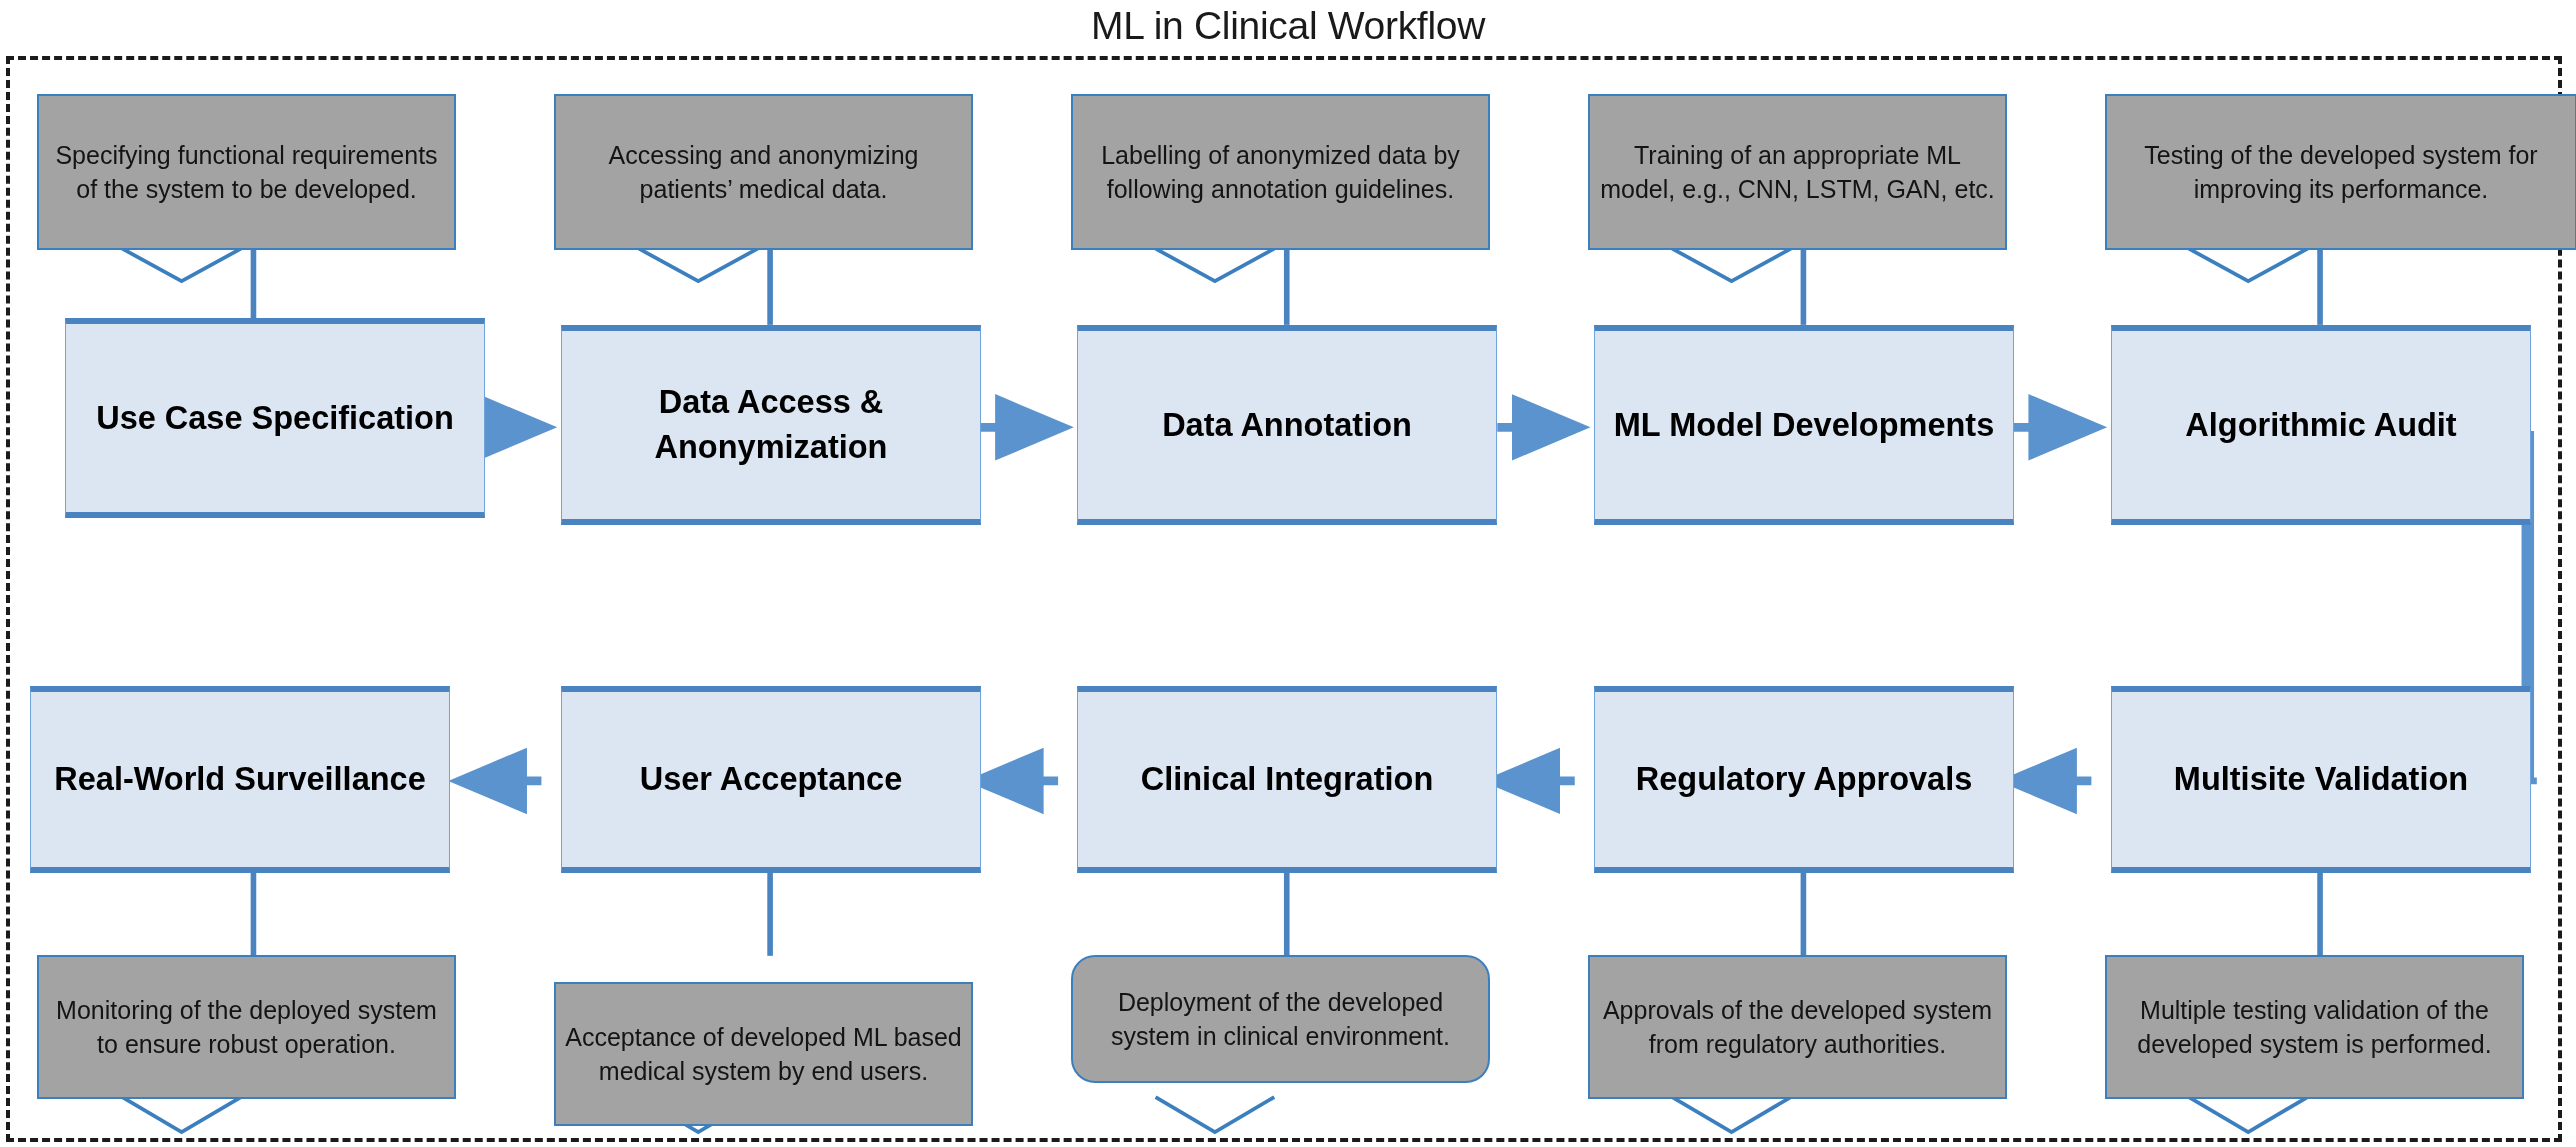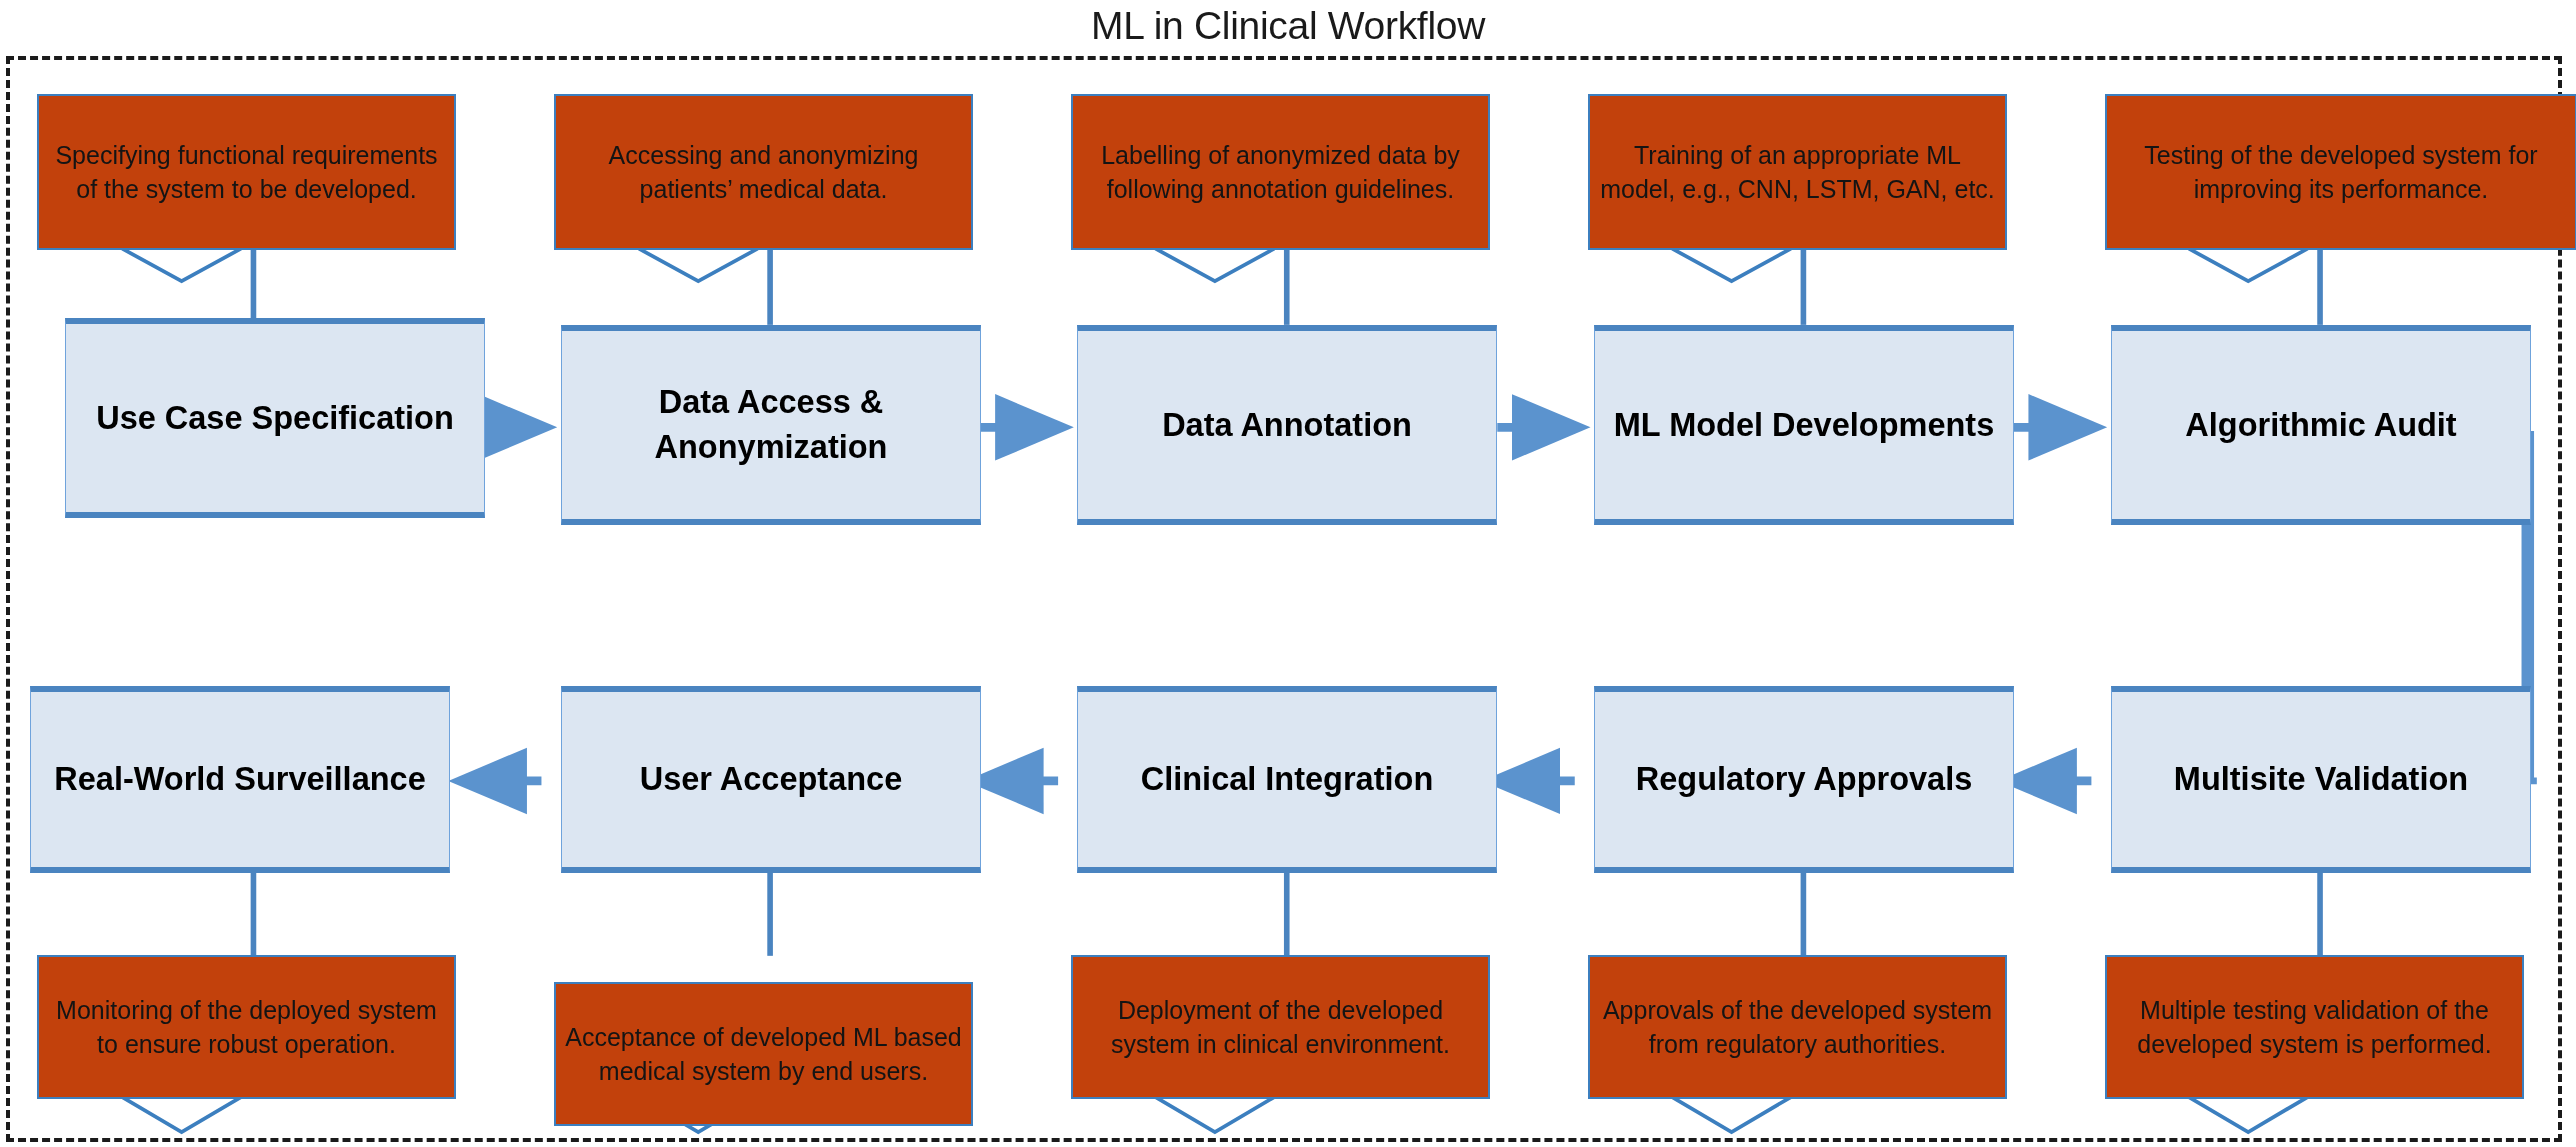--- a/index.html
+++ b/index.html
@@ -48,21 +48,21 @@
     top: 0;
     width: 2576px;
     height: 1147px;
     pointer-events: none;
   }
 
   
   .callout {
     position: absolute;
     box-sizing: border-box;
-    background: #c2410c;
+    background: #a3a3a3;
     border: 2.5px solid #3C7FBF;
     display: flex;
     align-items: center;
     justify-content: center;
     padding: 2.5px 8.7px;
   }
   .callout-text {
     font-size: 25px;
     line-height: 34px;
     color: #141414;
@@ -232,21 +232,21 @@
 </div>
 
 <div class="callout" style="left:37px; top:955px; width:419px; height:144px;">
   <div class="callout-text">Monitoring of the deployed system to ensure robust operation.</div>
 </div>
 
 <div class="callout" style="left:554px; top:955px; width:419px; height:144px;margin-top:27px;">
   <div class="callout-text">Acceptance of developed ML based medical system by end users.</div>
 </div>
 
-<div class="callout" style="left:1071px; top:955px; width:419px; height:144px;">
+<div class="callout" style="left:1071px; top:955px; width:419px; height:128px;border-radius:24px;">
   <div class="callout-text">Deployment of the developed system in clinical environment.</div>
 </div>
 
 <div class="callout" style="left:1588px; top:955px; width:419px; height:144px;">
   <div class="callout-text">Approvals of the developed system from regulatory authorities.</div>
 </div>
 
 <div class="callout" style="left:2105px; top:955px; width:419px; height:144px;">
   <div class="callout-text">Multiple testing validation of the developed system is performed.</div>
 </div>

